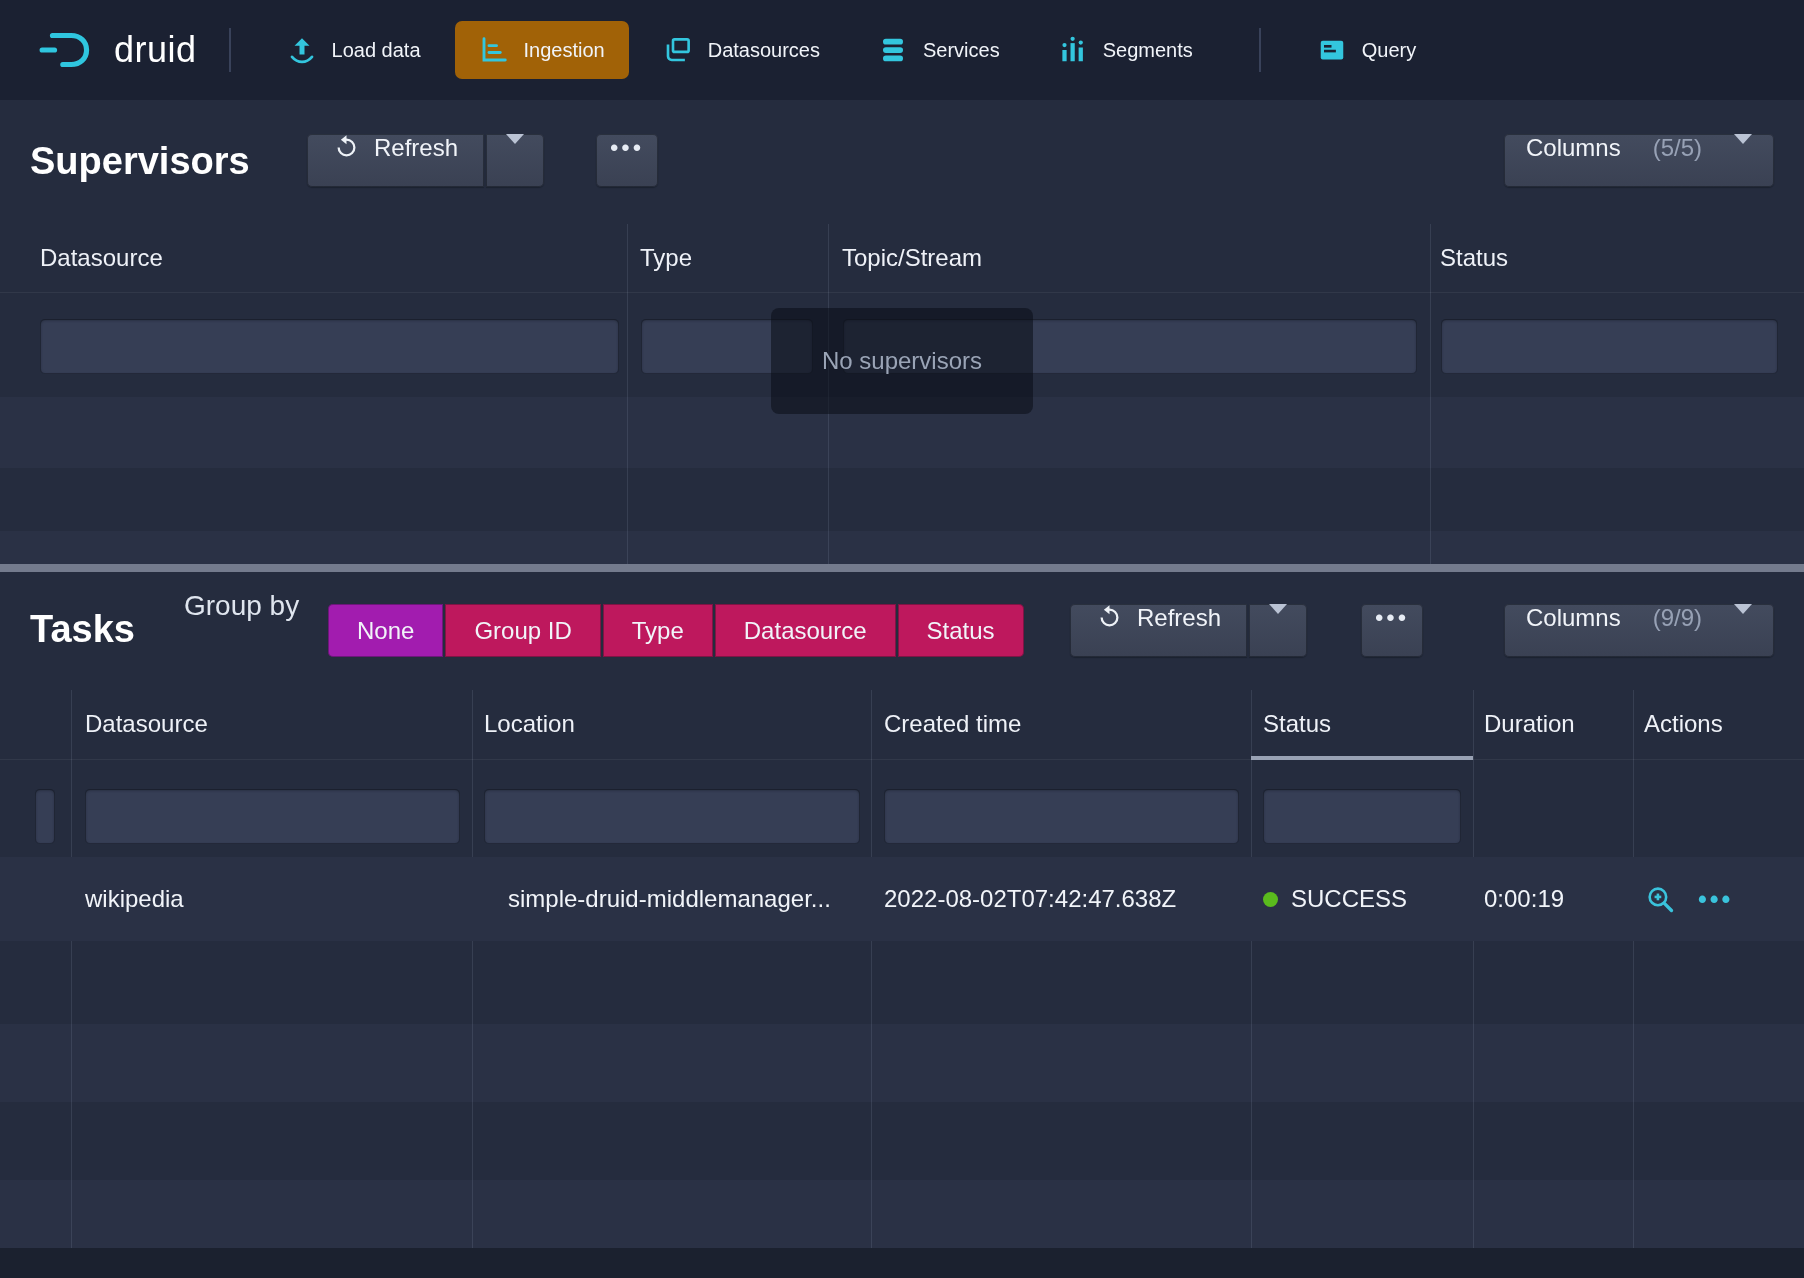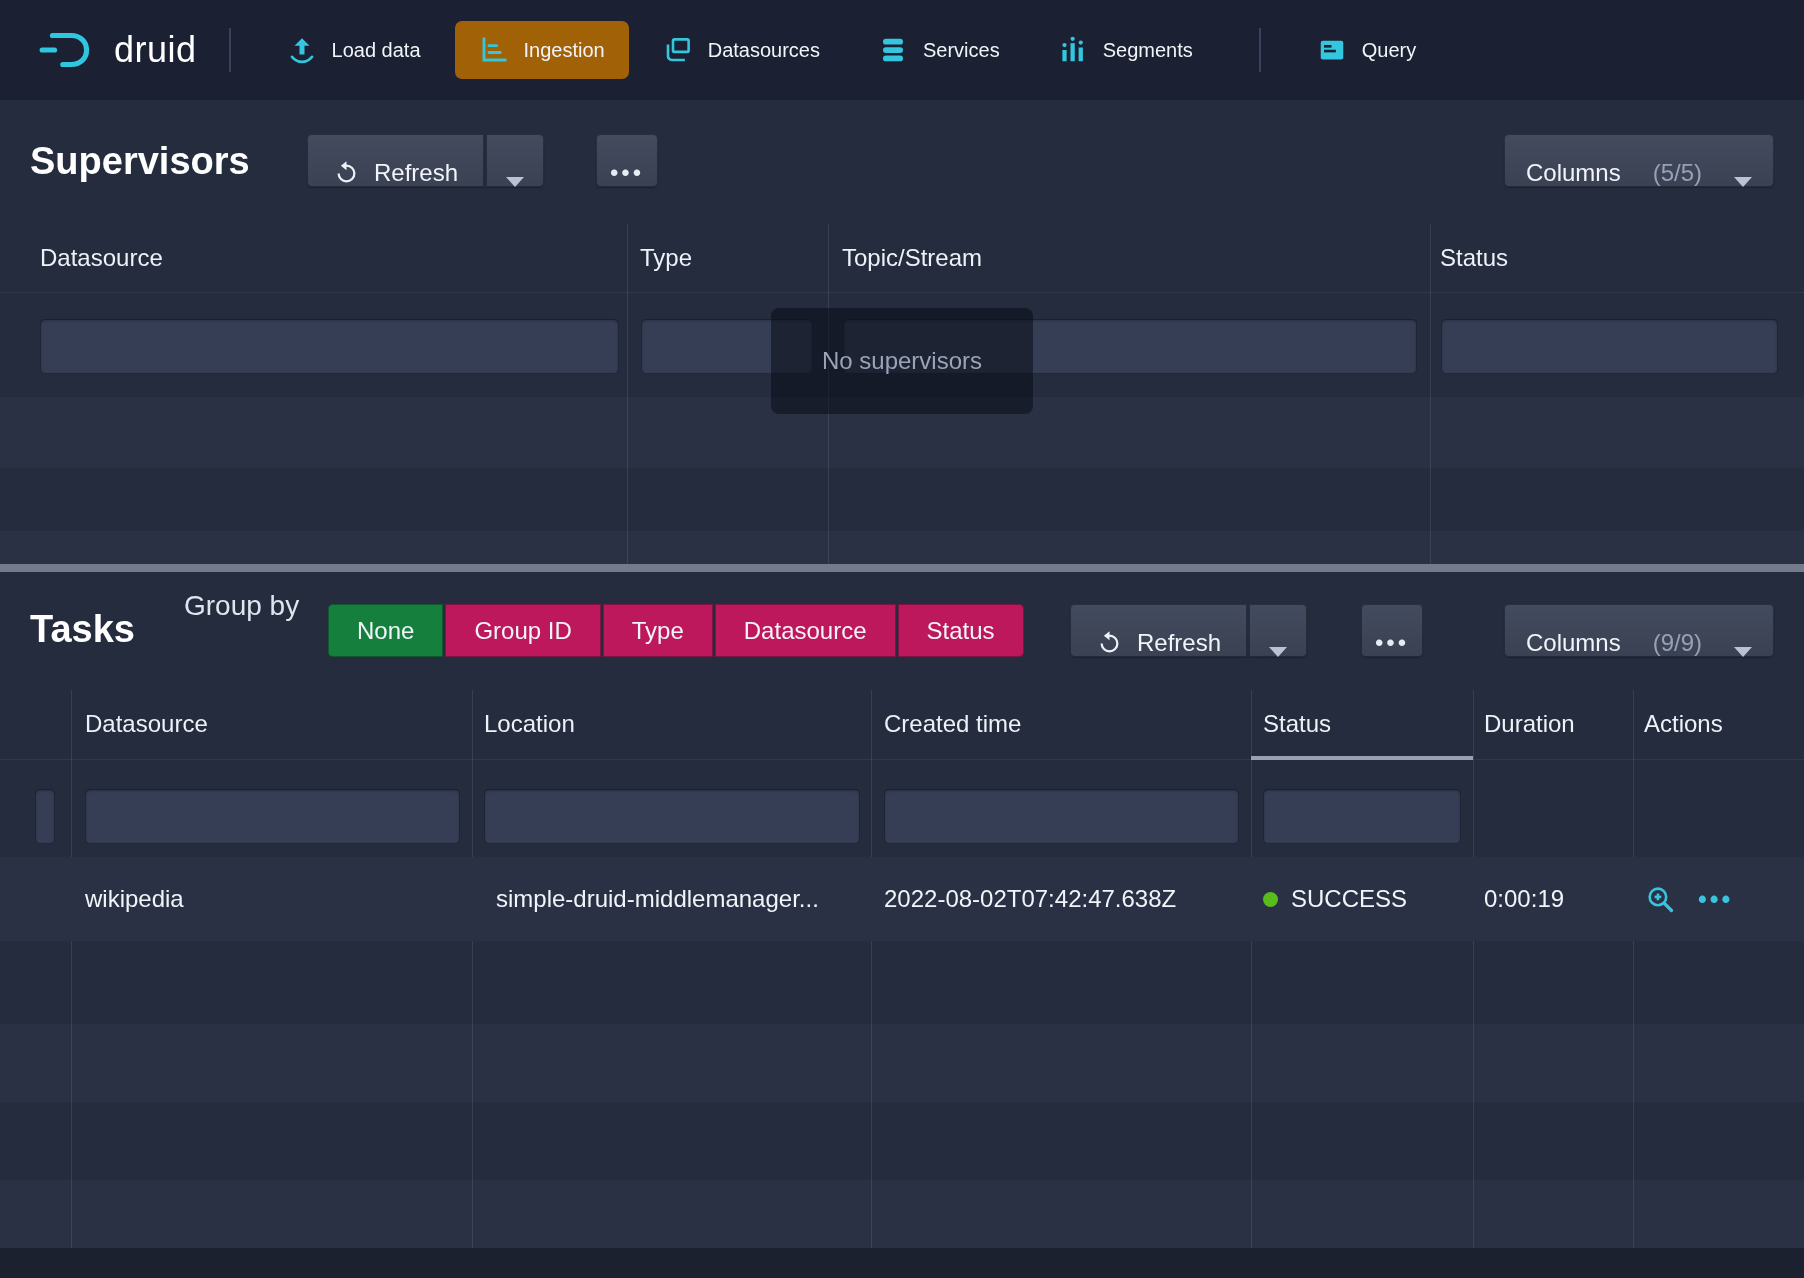--- a/index.html
+++ b/index.html
@@ -15,21 +15,21 @@
     background:#1b2132; display:flex; align-items:center; padding-left:38px; }
   .logo{ display:flex; align-items:center; gap:14px; cursor:pointer; }
   .logo-text{ font-size:36px; color:#ffffff; letter-spacing:0.5px; }
   .nav-divider{ width:2px; height:44px; background:#39425a; margin:0 32px; flex:0 0 auto; }
   .nav-item{ display:flex; align-items:center; gap:15px; font-size:20px; color:#f1f4f9;
     padding:0 24px; height:58px; border-radius:7px; cursor:pointer; margin-right:10px; white-space:nowrap; }
   .nav-item.active{ background:#a16207; }
   .nav-icon{ display:flex; align-items:center; }
 
   
-  .btn{ position:absolute; display:flex; align-items:flex-end; justify-content:center; gap:14px;
+  .btn{ position:absolute; display:flex; align-items:flex-start; justify-content:center; gap:14px;
     height:53px; padding:0 26px; background:linear-gradient(#434b5e,#3a4153);
     border:none; border-radius:5px; color:#f1f4f9; font-size:24px; font-family:inherit;
     cursor:pointer; box-shadow:inset 0 0 0 1px rgba(12,15,22,0.45), 0 1px 1px rgba(10,13,20,0.35); }
   .btn .dots{ font-size:24px; letter-spacing:3px; color:#e7ecf4; }
   .btn-group{ position:absolute; display:flex; gap:2px; }
   .btn-group .btn{ position:relative; }
   .btn-group .btn.main{ border-radius:5px 0 0 5px; }
   .btn-group .btn.caretbtn{ border-radius:0 5px 5px 0; padding:0 20px; }
   .caret-down{ width:0; height:0; border-left:9px solid transparent; border-right:9px solid transparent;
     border-top:10px solid #bac3d4; }
@@ -49,21 +49,21 @@
   .task-title{ top:608px; }
   .groupby-label{ position:absolute; left:184px; top:590px; font-size:28px; color:#dfe5ee; }
 
   
   .seg-group{ position:absolute; left:328px; top:604px; display:flex; gap:2px; height:53px; }
   .seg{ display:flex; align-items:center; justify-content:center; height:53px; padding:0 29px;
     font-size:24px; color:#f1f4f9; background:#be185d; border:none; cursor:pointer; font-family:inherit;
     box-shadow:inset 0 0 0 1px rgba(12,15,22,0.35); }
   .seg:first-child{ border-radius:5px 0 0 5px; }
   .seg:last-child{ border-radius:0 5px 5px 0; }
-  .seg.selected{ background:#15803d; }
+  .seg.selected{ background:#a21caf; }
 
   
   .table-block{ position:absolute; left:0; width:1804px; }
   .sup-table{ top:224px; height:340px; }
   .task-table{ top:690px; height:558px; }
   .vline{ position:absolute; top:0; width:1px; background:rgba(160,173,198,0.15); }
   .stripe{ position:absolute; left:0; width:1804px; background:#2a3145; }
   .thead-label{ position:absolute; top:20px; font-size:24px; color:#eef1f7; }
   .head-border{ position:absolute; left:0; width:1804px; height:1px; background:rgba(255,255,255,0.06); }
   .sort-underline{ position:absolute; height:4px; background:#99a2b4; }
@@ -281,21 +281,21 @@
     <div class="sort-underline" style="left:1251px;top:66px;width:222px;"></div>
 
     <input class="filter-input" style="left: 35px; top: 99px; width: 20px; padding: 0px;">
     <input class="filter-input" style="left: 85px; top: 99px; width: 375px;">
     <input class="filter-input" style="left: 484px; top: 99px; width: 376px;">
     <input class="filter-input" style="left: 884px; top: 99px; width: 355px;">
     <input class="filter-input" style="left: 1263px; top: 99px; width: 198px;">
 
     <div class="data-row">
       <div class="cell" style="left:85px;">wikipedia</div>
-      <div class="cell" style="left:496px;">simple-druid-middlemanager...</div>
+      <div class="cell" style="left:508px;">simple-druid-middlemanager...</div>
       <div class="cell" style="left:884px;">2022-08-02T07:42:47.638Z</div>
       <div class="cell" style="left:1263px;">
         <span class="status-dot"></span>
         <span>SUCCESS</span>
       </div>
       <div class="cell" style="left:1484px;">0:00:19</div>
       <div class="cell action-cell" style="left:1645px;">
         <span class="mag-icon">
           <svg width="31" height="31" viewBox="0 0 24 24" fill="none" stroke="#3ac3dc" stroke-width="2">
             <circle cx="10" cy="10" r="6.4"></circle>

